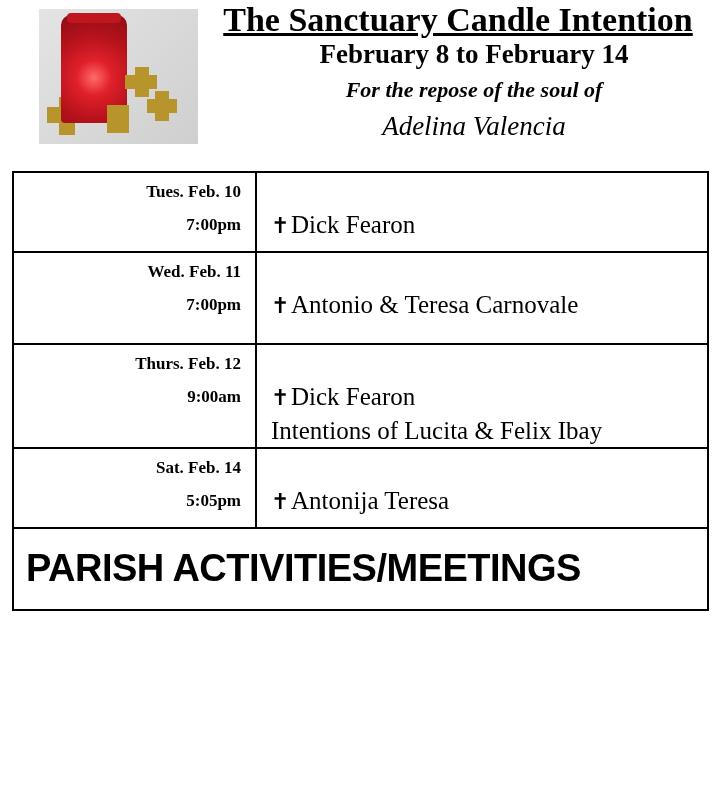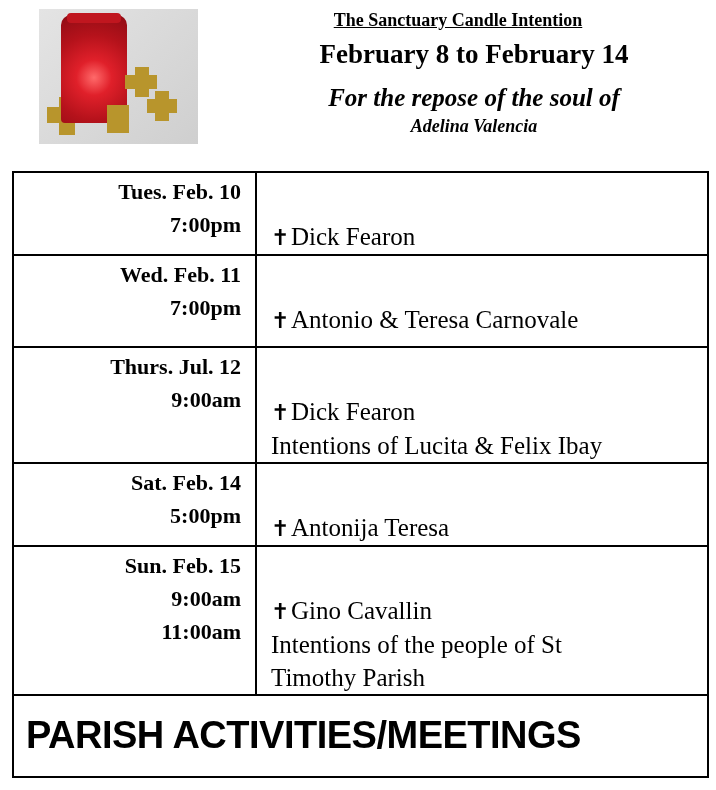--- a/index.html
+++ b/index.html
@@ -4,28 +4,28 @@
 <style>
   html, body { margin:0; padding:0; background:#fff; }
   body { width:716px; height:790px; position:relative; overflow:hidden; font-family:"Liberation Serif", serif; color:#000; }
   .photo { position:absolute; left:39px; top:9px; width:159px; height:135px; background:#dcdcdc; overflow:hidden; }
   .photo .wall { position:absolute; inset:0; background:linear-gradient(135deg,#e4e4e4,#cfcfcf); }
   .photo .jar { position:absolute; left:22px; top:6px; width:66px; height:108px; border-radius:10px 10px 4px 4px;
     background:radial-gradient(circle at 50% 58%, #ff6a6a 0%, #e0202a 25%, #b5121b 60%, #8e0c14 100%); }
   .photo .rim { position:absolute; left:28px; top:4px; width:54px; height:10px; border-radius:4px; background:#c0161f; }
   .photo .cross { position:absolute; background:#b8952c; }
   .header { position:absolute; left:200px; top:0; width:516px; text-align:center; }
-  .title { position:absolute; left:0; right:0; top:4px; font-weight:bold; font-size:18px; text-decoration:underline; line-height:32px; }
+  .title { position:absolute; left:0; right:0; top:4px; font-weight:bold; font-size:34px; text-decoration:underline; line-height:32px; }
   .dates { position:absolute; left:32px; right:0; top:38px; font-weight:bold; font-size:27px; line-height:32px; }
-  .repose { position:absolute; left:32px; right:0; top:74px; font-weight:bold; font-style:italic; font-size:25px; line-height:32px;margin-top:8px; }
-  .name { position:absolute; left:32px; right:0; top:110px; font-weight:bold; font-style:italic; font-size:18px; line-height:32px; }
+  .repose { position:absolute; left:32px; right:0; top:74px; font-weight:bold; font-style:italic; font-size:22px; line-height:32px; }
+  .name { position:absolute; left:32px; right:0; top:110px; font-weight:normal; font-style:italic; font-size:27px; line-height:32px; }
   table { position:absolute; left:12px; top:171px; width:697px; border-collapse:collapse; }
   td { border:2px solid #000; vertical-align:top; padding:0; }
-  td.when { width:227px; text-align:right; font-weight:bold; font-size:22px; line-height:33px; padding:2px 14px 10px 0; }
-  td.who { font-size:25px; line-height:33px; padding:14px 0 0 14px; }
+  td.when { width:227px; text-align:right; font-weight:bold; font-size:17px; line-height:33px; padding:2px 14px 10px 0; }
+  td.who { font-size:25px; line-height:33px; padding:2px 0 0 14px; }
   .spacer { height:33px; }
   .crossglyph { display:inline-block; width:20px; color:#000; font-size:22px; }
   td.activities { font-family:"Liberation Sans", sans-serif; font-weight:bold; font-size:38px; padding:18px 0 0 12px; height:62px; letter-spacing:-0.5px; }
 </style>
 </head>
 <body>
 
 <div class="photo">
   <div class="wall"></div>
   <div class="cross" style="left:8px;top:98px;width:40px;height:16px;"></div>
@@ -63,50 +63,37 @@
       <div>Wed. Feb. 11</div>
       <div>7:00pm</div>
     </td>
     <td class="who">
       <div class="spacer"></div>
       <div><span class="crossglyph">✝</span><span>Antonio &amp; Teresa Carnovale</span></div>
     </td>
   </tr>
   <tr style="height:100px">
     <td class="when">
-      <div>Thurs. Jul. 12</div>
+      <div>Thurs. Feb. 12</div>
       <div>9:00am</div>
     </td>
     <td class="who">
       <div class="spacer"></div>
       <div><span class="crossglyph">✝</span><span>Dick Fearon</span></div>
       <div>Intentions of Lucita &amp; Felix Ibay</div>
     </td>
   </tr>
   <tr style="height:68px">
     <td class="when">
       <div>Sat. Feb. 14</div>
-      <div>5:00pm</div>
+      <div>5:05pm</div>
     </td>
     <td class="who">
       <div class="spacer"></div>
       <div><span class="crossglyph">✝</span><span>Antonija Teresa</span></div>
-    </td>
-  </tr>
-  <tr style="height:137px">
-    <td class="when">
-      <div>Sun. Feb. 15</div>
-      <div>9:00am</div>
-      <div>11:00am</div>
-    </td>
-    <td class="who">
-      <div class="spacer"></div>
-      <div><span class="crossglyph">✝</span><span>Gino Cavallin</span></div>
-      <div>Intentions of the people of St</div>
-      <div>Timothy Parish</div>
     </td>
   </tr>
   <tr>
     <td colspan="2" class="activities">PARISH ACTIVITIES/MEETINGS</td>
   </tr>
 
 </tbody>
   </table>
 
 </body></html>

